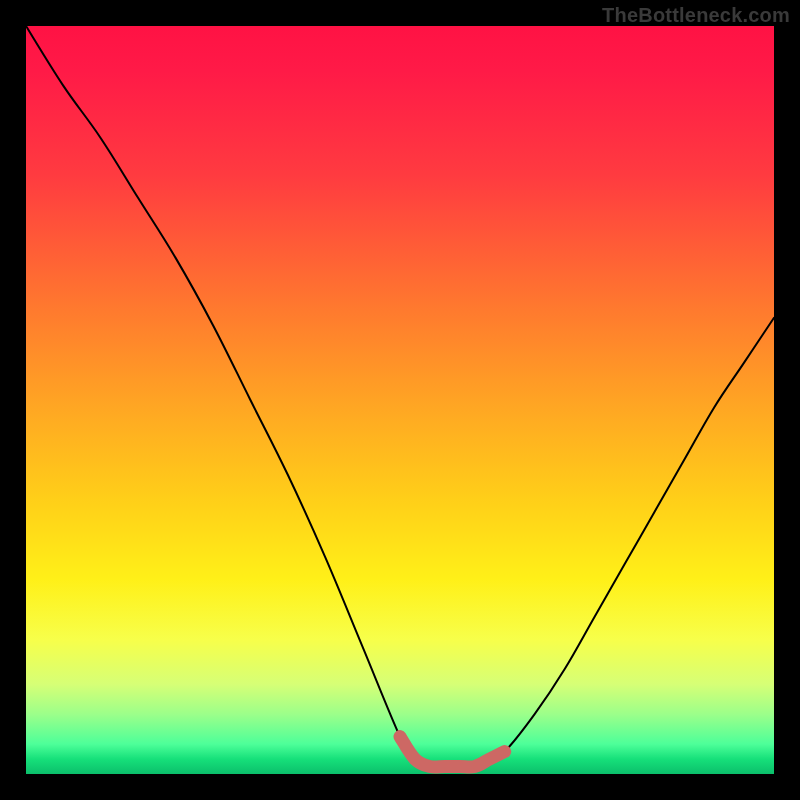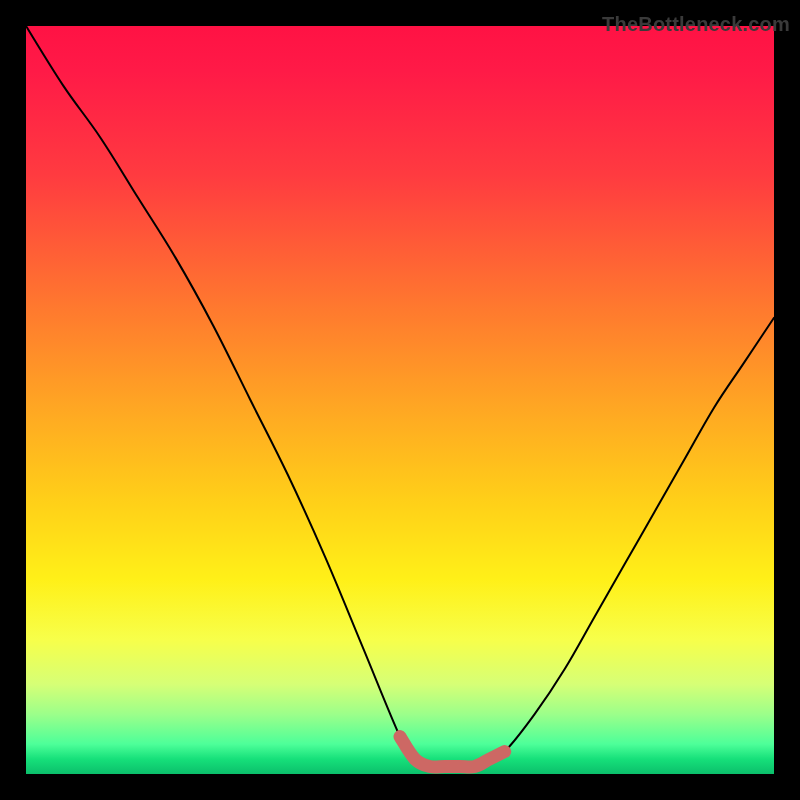--- a/index.html
+++ b/index.html
@@ -43,21 +43,20 @@
   }
   .watermark {
     position: absolute;
     top: 4px;
     right: 10px;
     color: #3a3a3a;
     font-size: 20px;
     font-weight: 600;
     letter-spacing: 0.2px;
     user-select: none;
-    margin-top: 9px;
   }
   svg.curve {
     position: absolute;
     left: 0;
     top: 0;
     width: 748px;
     height: 748px;
     overflow: visible;
   }
 </style>

